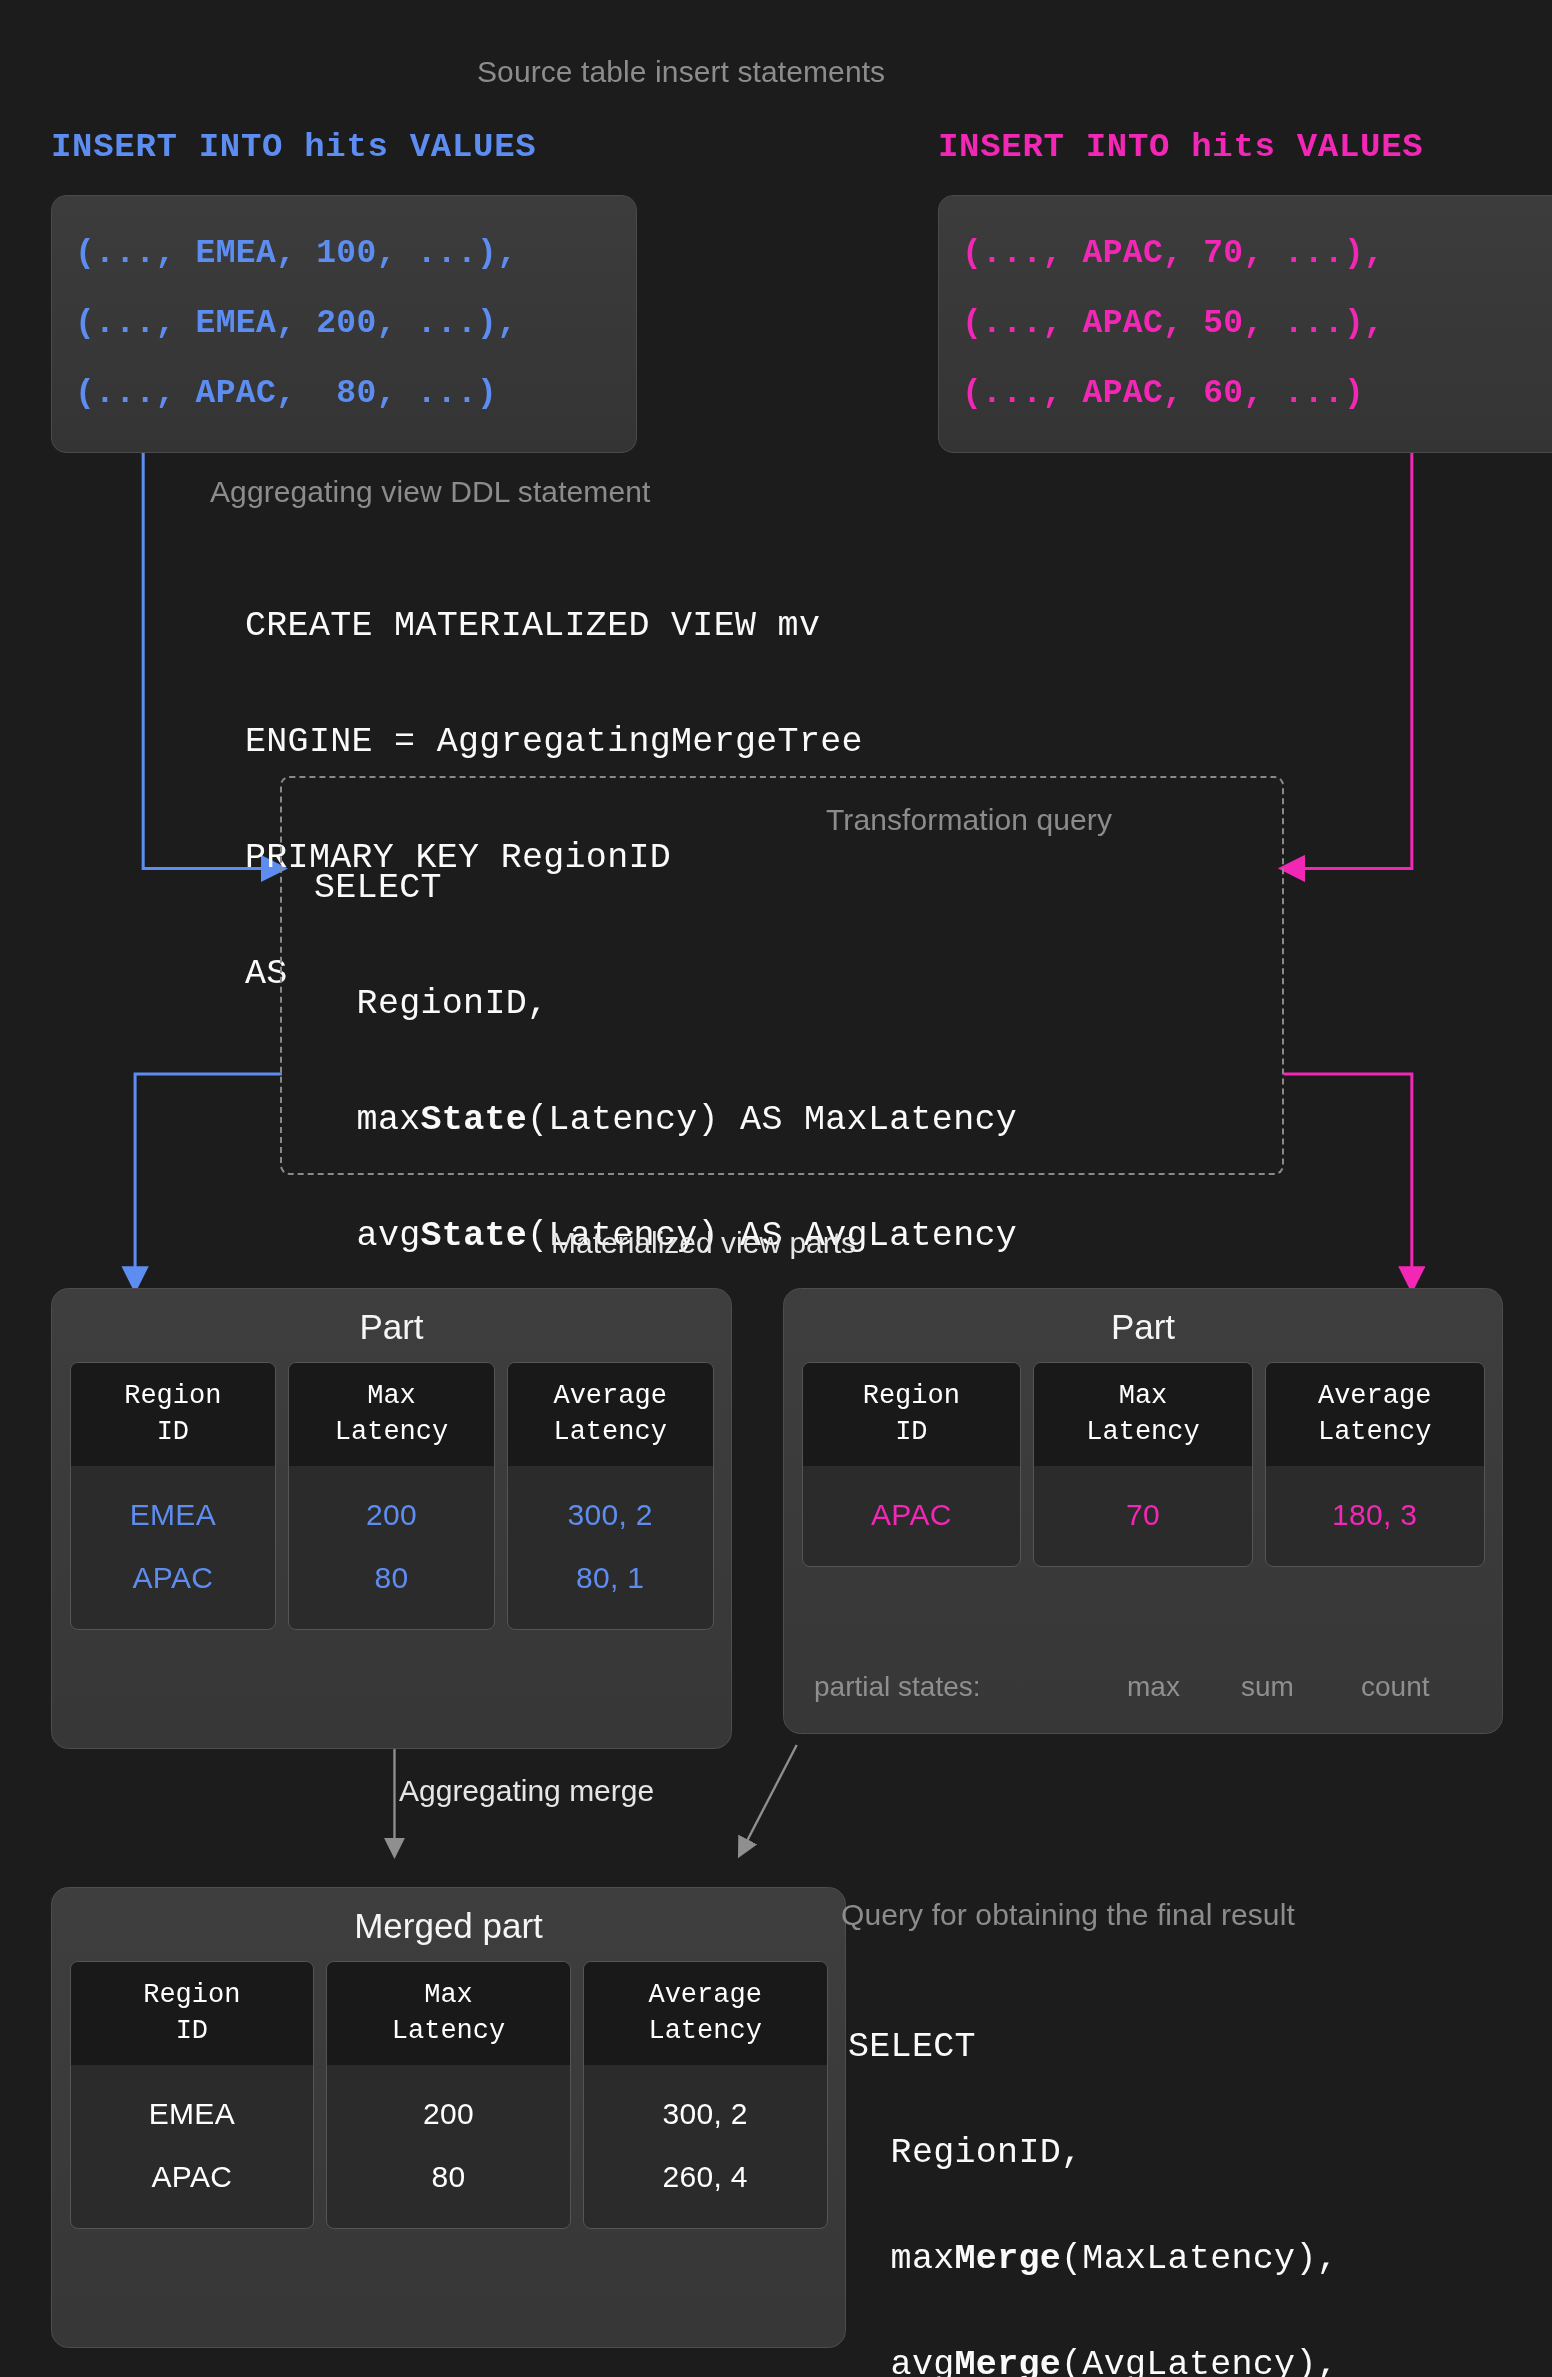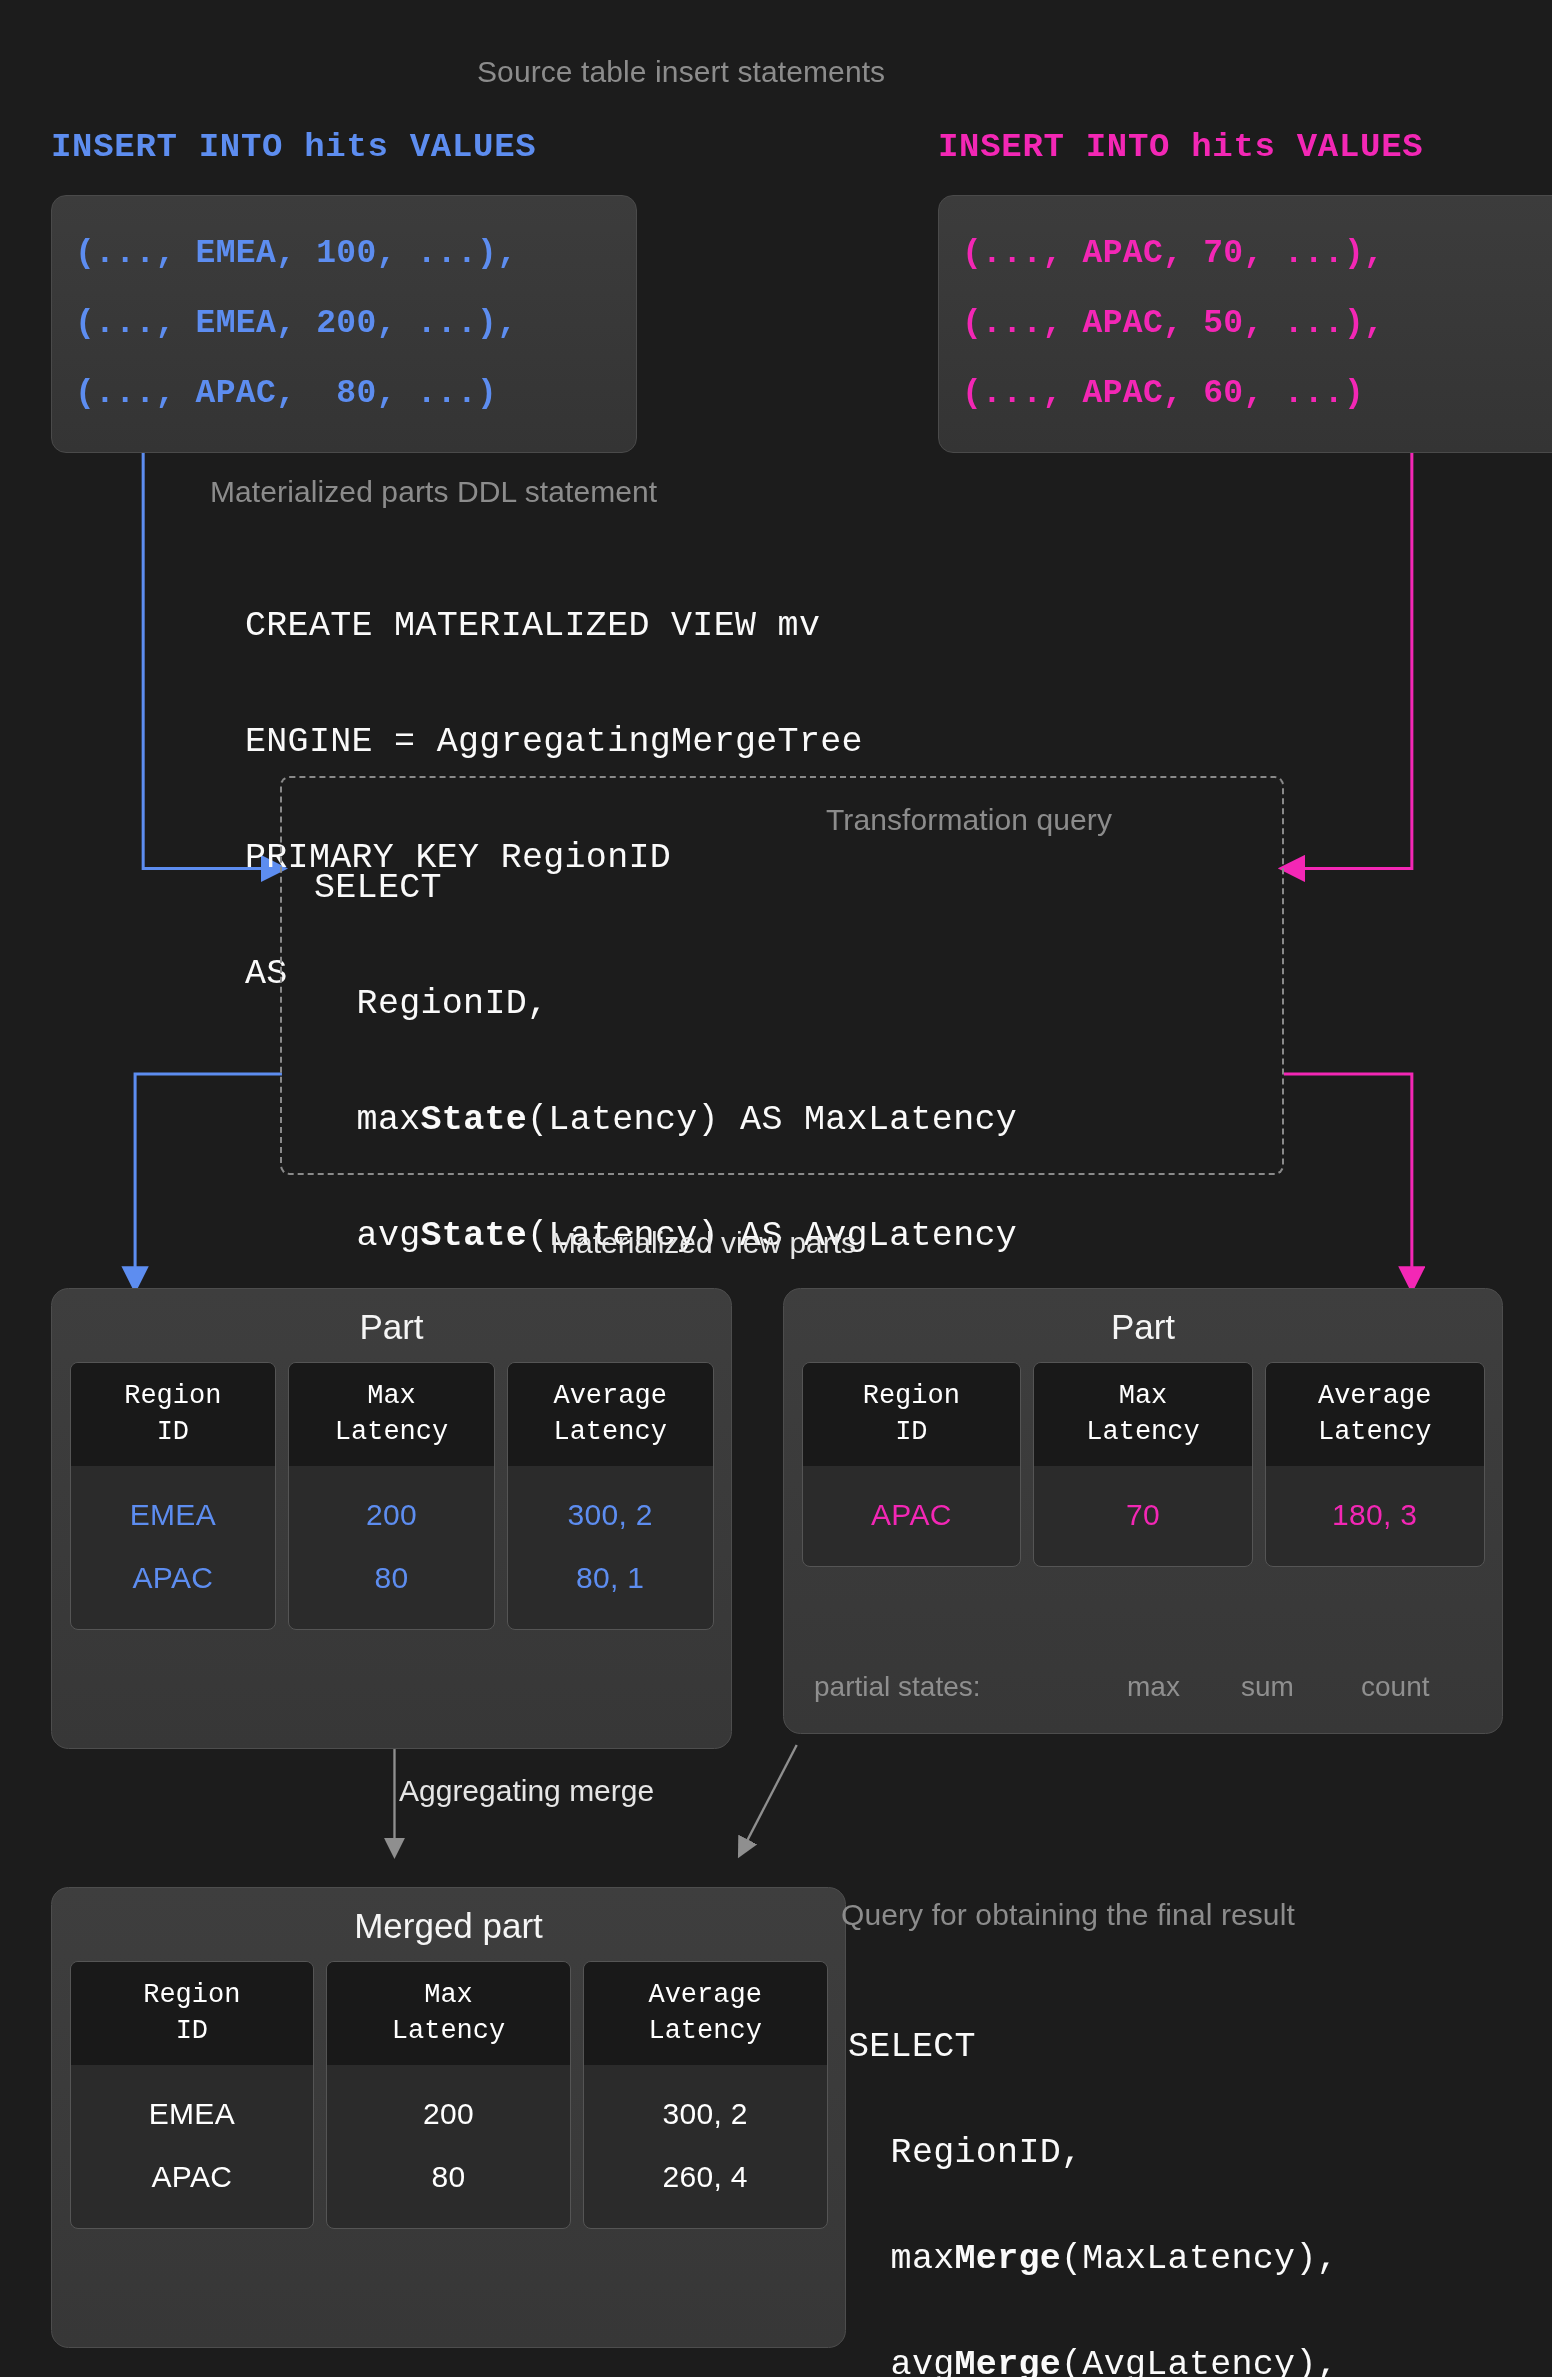--- a/index.html
+++ b/index.html
@@ -199,21 +199,21 @@
   <div class="row blue">(..., APAC,  80, ...)</div>
 </div>
 
 <div class="abs ins-head pink" style="left:938px; top:128px;">INSERT INTO hits VALUES</div>
 <div class="abs ins-box" style="left:938px; top:195px; width:653px;">
   <div class="row pink">(..., APAC, 70, ...),</div>
   <div class="row pink">(..., APAC, 50, ...),</div>
   <div class="row pink">(..., APAC, 60, ...)</div>
 </div>
 
-<div class="abs caption" style="left:210px; top:475px;">Materialized parts DDL statement</div>
+<div class="abs caption" style="left:210px; top:475px;">Aggregating view DDL statement</div>
 
 <div class="abs ddl" style="left:209px; top:539px;margin-left:36px;">
 <div>CREATE MATERIALIZED VIEW mv</div>
 <div>ENGINE = AggregatingMergeTree</div>
 <div>PRIMARY KEY RegionID</div>
 <div>AS</div>
 </div>
 
 <div class="abs tq-box" style="left:280px; top:776px; width:1004px; height:399px;"></div>
 <div class="abs caption" style="left:826px; top:803px;">Transformation query</div>

